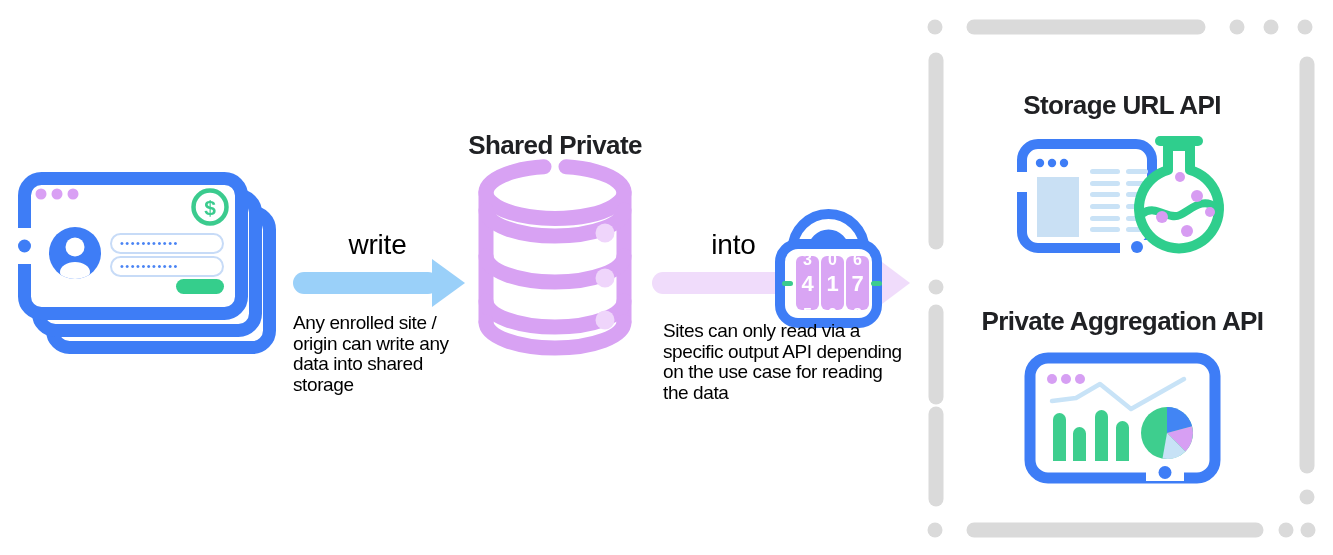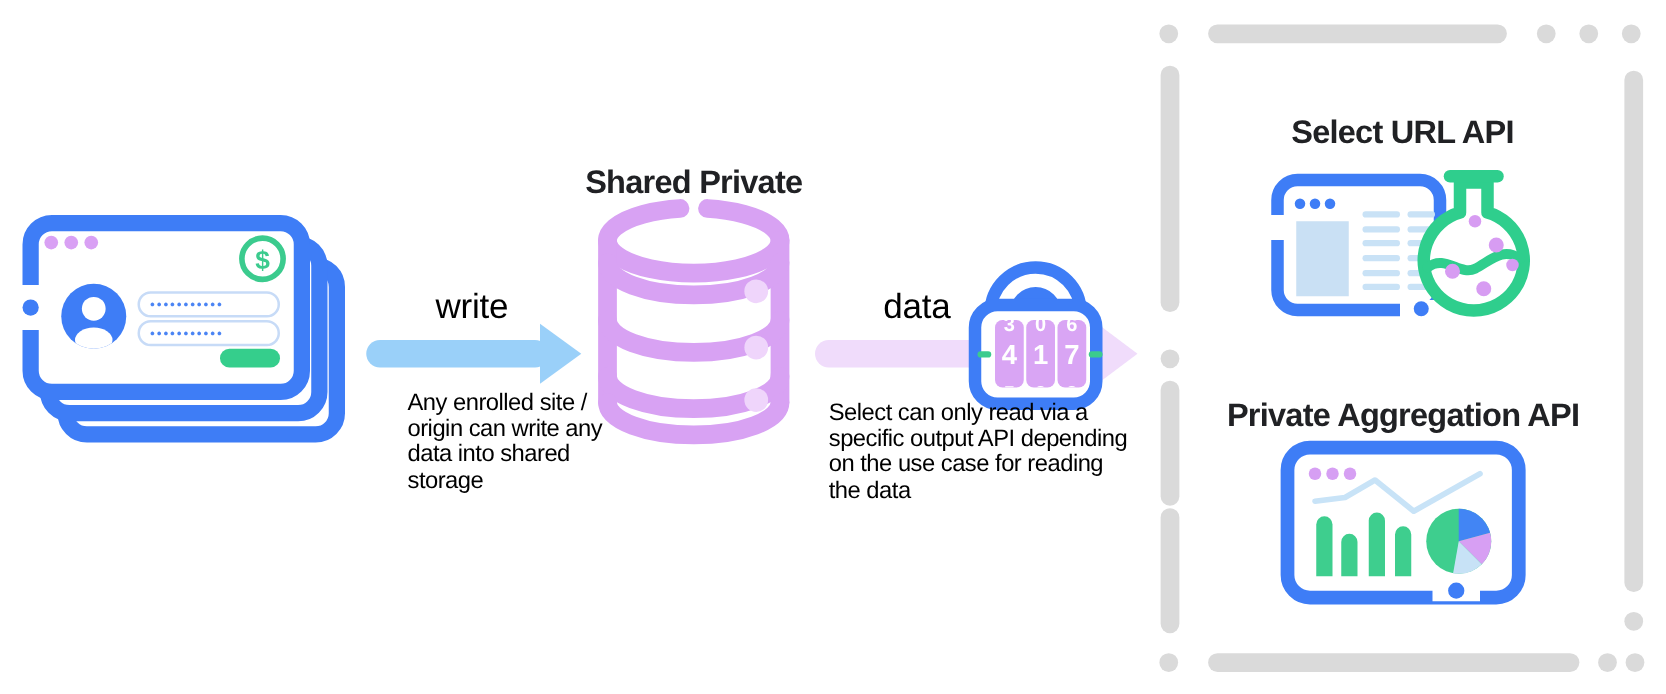--- a/index.html
+++ b/index.html
@@ -202,21 +202,21 @@
         <path d="M 0,0 L 0,-26 A 26 26 0 0 1 25.11,-6.73 Z" fill="#4285F4"></path>
         <path d="M 0,0 L 25.11,-6.73 A 26 26 0 0 1 18.38,18.38 Z" fill="#D79FF3"></path>
         <path d="M 0,0 L 18.38,18.38 A 26 26 0 0 1 -4.51,25.60 Z" fill="#C7E2F6"></path>
       </g>
     </g>
   </svg>
 
   <div class="txt big-title" style="left:455px;top:130px;width:200px;">Shared Private</div>
 
   <div class="txt flow-label" style="left:330px;top:229px;width:95px;">write</div>
-  <div class="txt flow-desc" style="left:293px;top:313px;width:176px;margin-left:33px;">Any enrolled site / origin can write any data into shared storage</div>
-
-  <div class="txt flow-label" style="left:686px;top:229px;width:95px;">data</div>
-  <div class="txt flow-desc" style="left:663px;top:321px;width:242px;">Select can only read via a specific output API depending on the use case for reading the data</div>
-
-  <div class="txt big-title" style="left:1022px;top:90px;width:200px;">Select URL API</div>
-
-  <div class="txt big-title" style="left:960px;top:306px;width:325px;margin-top:11px;">Private Aggregation API</div>
+  <div class="txt flow-desc" style="left:293px;top:313px;width:176px;">Any enrolled site / origin can write any data into shared storage</div>
+
+  <div class="txt flow-label" style="left:686px;top:229px;width:95px;">into</div>
+  <div class="txt flow-desc" style="left:663px;top:321px;width:242px;">Sites can only read via a specific output API depending on the use case for reading the data</div>
+
+  <div class="txt big-title" style="left:1022px;top:90px;width:200px;">Storage URL API</div>
+
+  <div class="txt big-title" style="left:960px;top:306px;width:325px;">Private Aggregation API</div>
 </div>
 
 </body></html>

